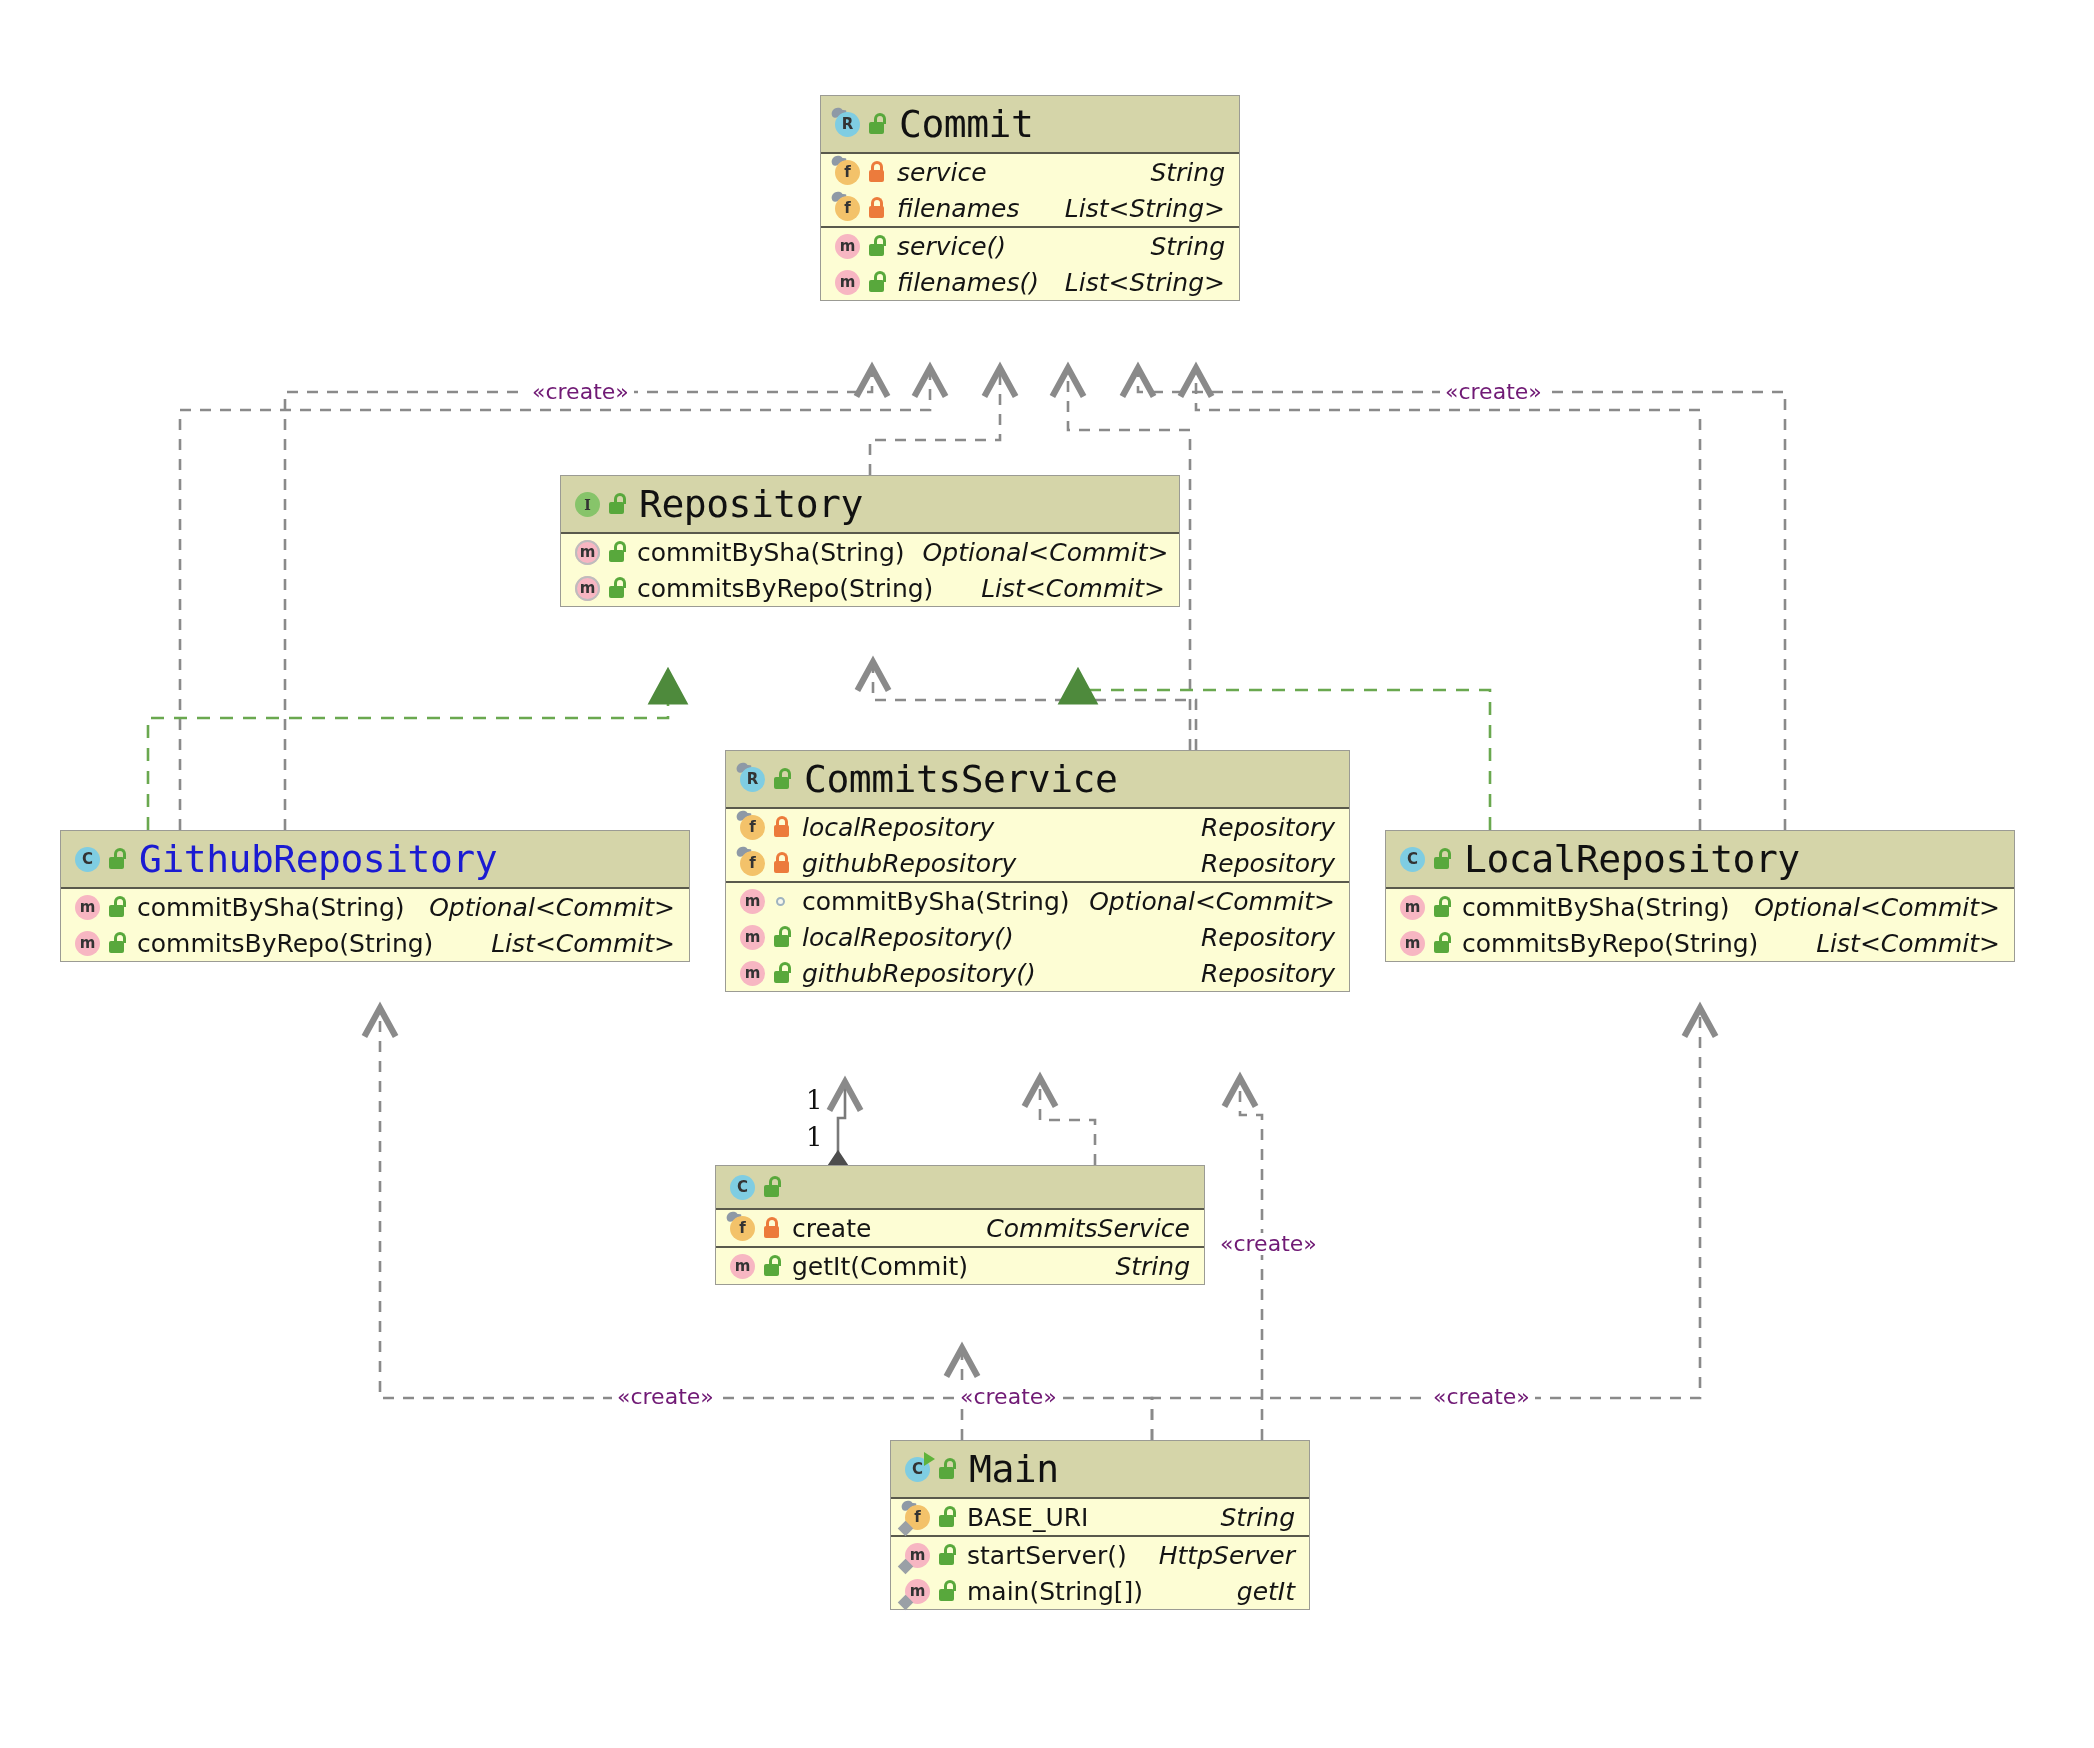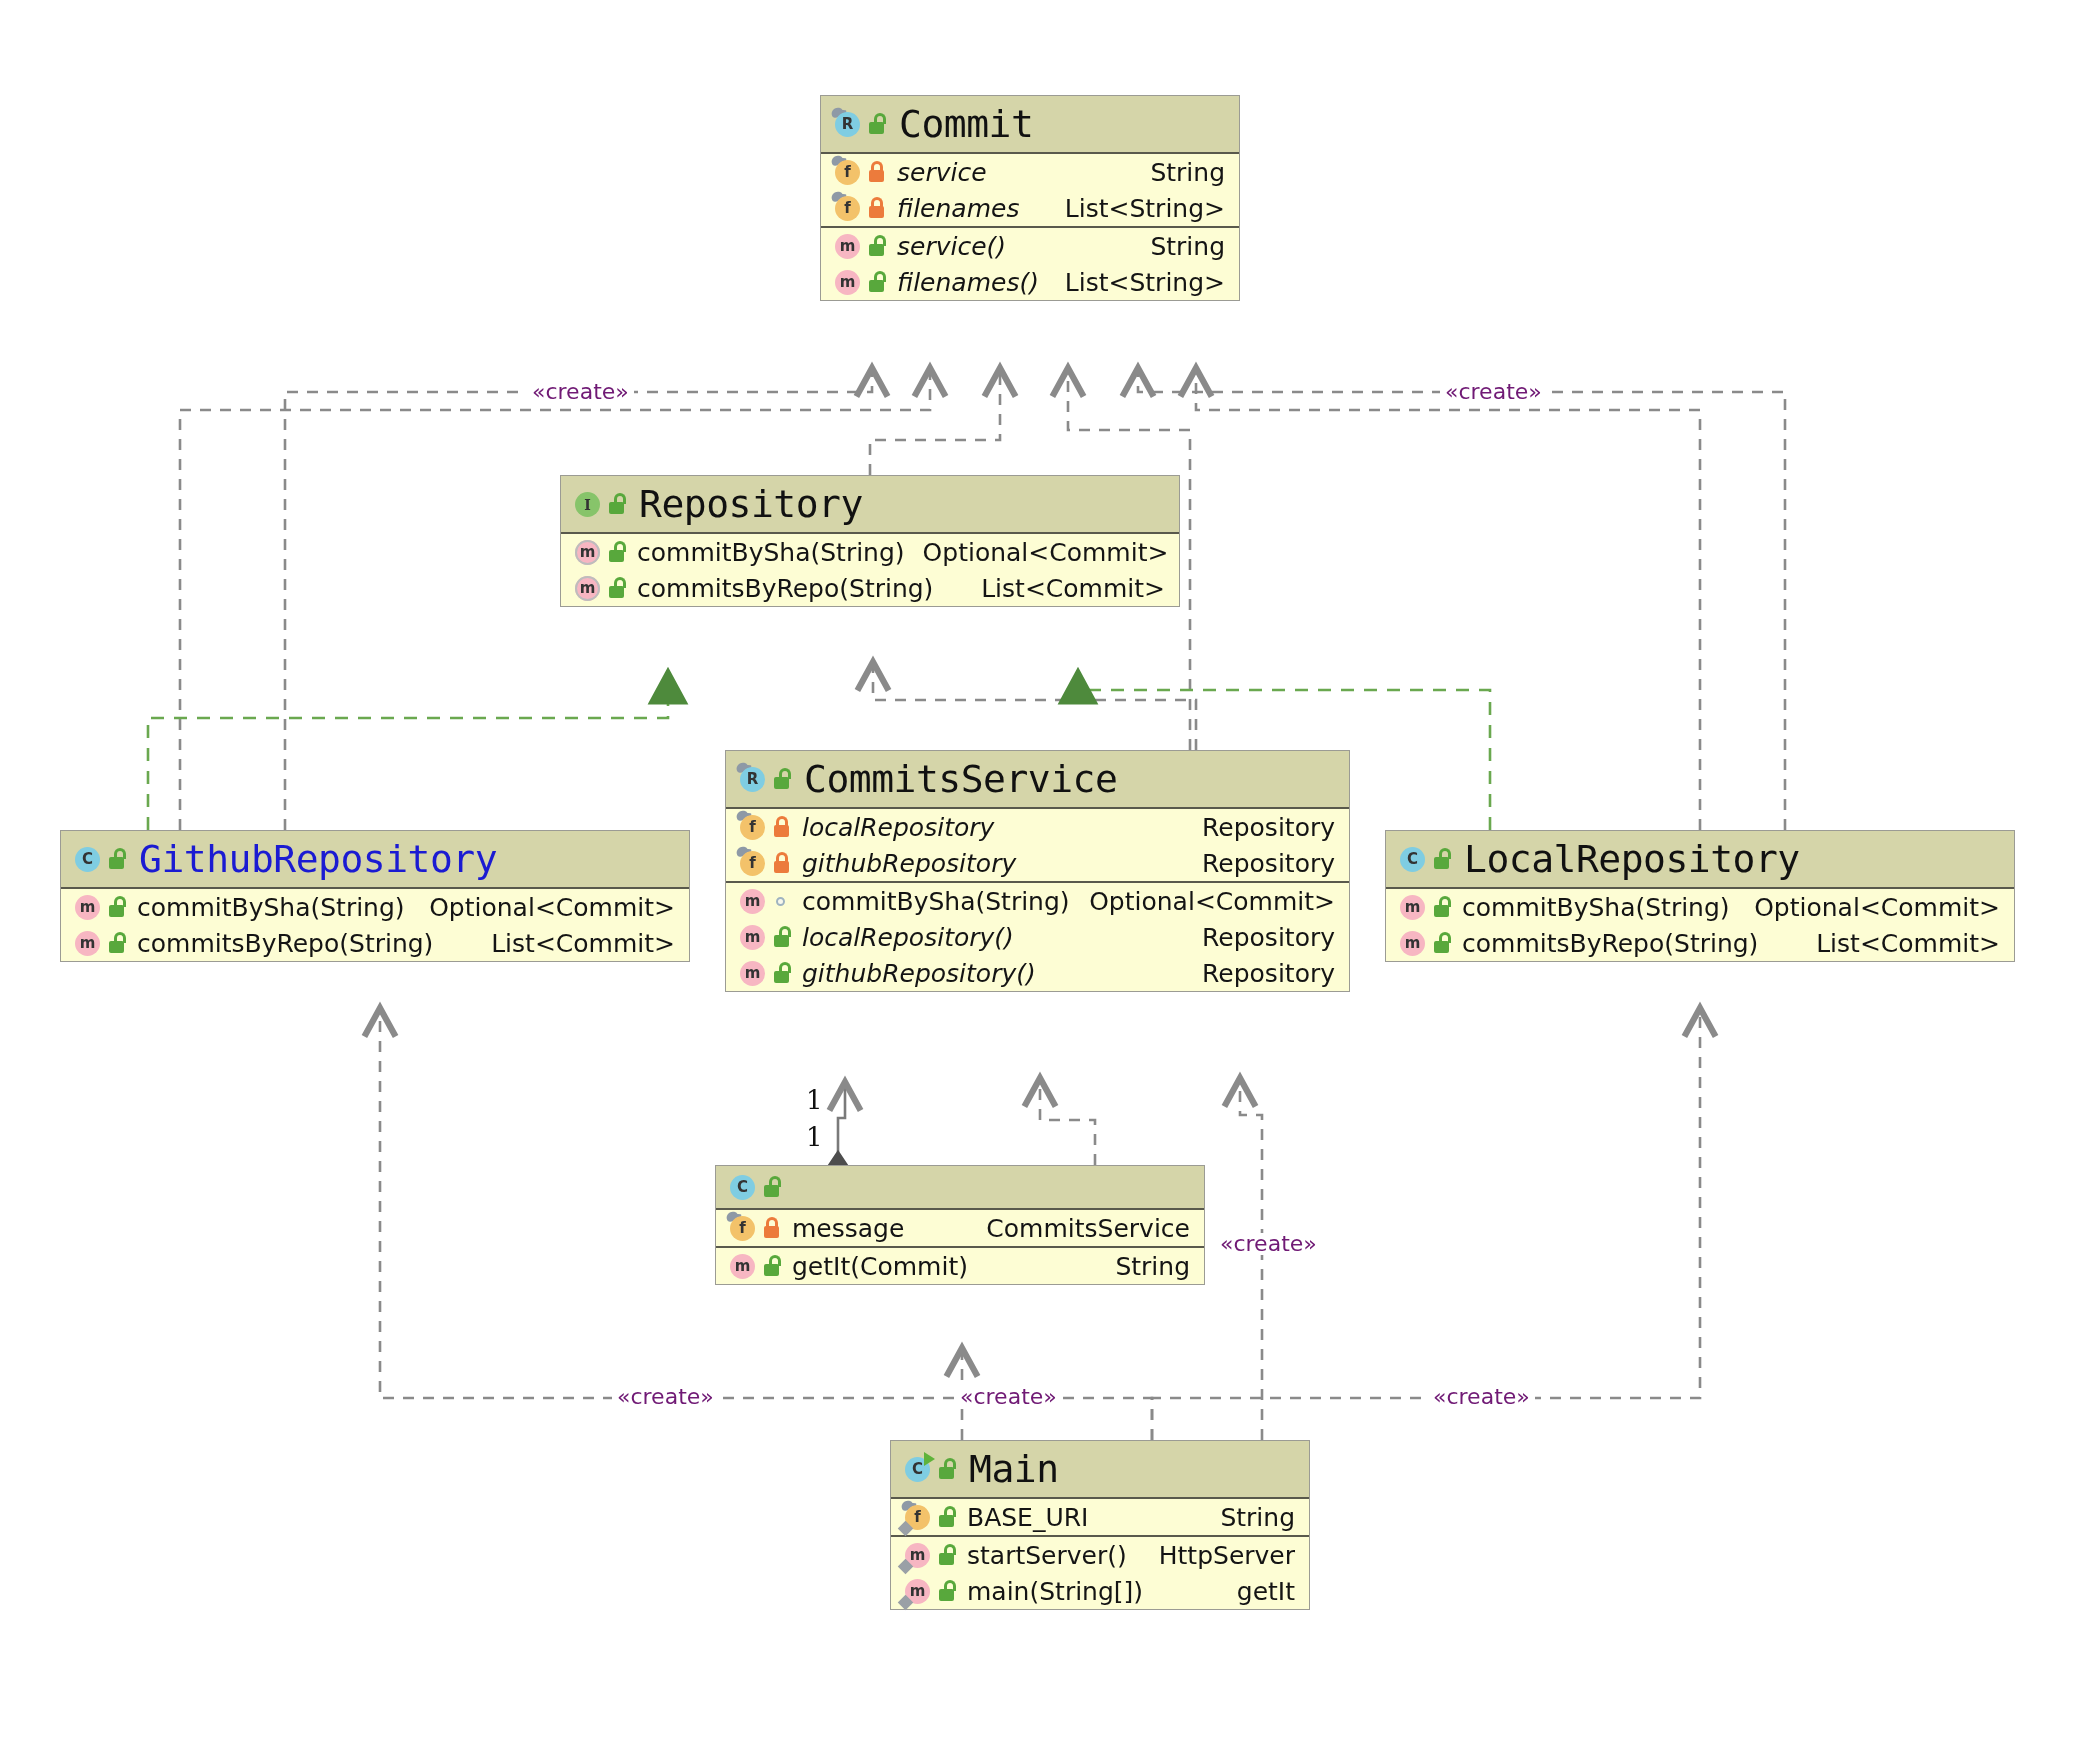--- a/index.html
+++ b/index.html
@@ -13,21 +13,21 @@
   .hdr{background:#d5d5a9;border-bottom:2px solid #59594c;
        display:flex;align-items:center;padding:6px 14px 6px 11px;box-sizing:border-box;}
   .hdr .title{font-family:"DejaVu Sans Mono","Liberation Mono",monospace;
        font-size:38px;color:#111;letter-spacing:-0.5px;white-space:nowrap;margin-left:12px;text-align:center;}
   .hdr .title.blue{color:#1b1bd2;}
   .sect{padding:0;}
   .sect + .sect{border-top:2px solid #59594c;}
   .row{display:flex;align-items:center;padding:3px 14px 3px 11px;box-sizing:border-box;
        font-size:25px;color:#141414;white-space:nowrap;}
   .row .nm{margin-left:10px;}
-  .row .ty{margin-left:auto;padding-left:18px;}
+  .row .ty{margin-left:auto;padding-left:18px;font-style:italic;}
   .it{font-style:italic;}
 
   
   .bdg{position:relative;width:30px;height:30px;flex:0 0 30px;}
   .bdg .disc{position:absolute;left:3px;top:3px;width:25px;height:25px;border-radius:50%;
        display:flex;align-items:center;justify-content:center;
        font-size:15px;font-weight:600;color:#333;line-height:1;}
   .d-blue{background:#7fcde2;}
   .d-green{background:#87c46a;}
   .d-orange{background:#f3c26a;}
@@ -377,21 +377,21 @@
   <div class="sect">
     <div class="row">
       <span class="bdg">
             <span class="mark"></span>
         <span class="disc d-orange">f</span>
           </span>
       <span class="lock lk-orange">
         <span class="shk"></span>
             <span class="body"></span>
           </span>
-      <span class="nm">message</span>
+      <span class="nm">create</span>
       <span class="ty">CommitsService</span>
     </div>
   </div>
   <div class="sect">
     <div class="row">
       <span class="bdg">
         <span class="disc d-pink">m</span>
           </span>
       <span class="lock lk-green">
         <span class="shk"></span>

